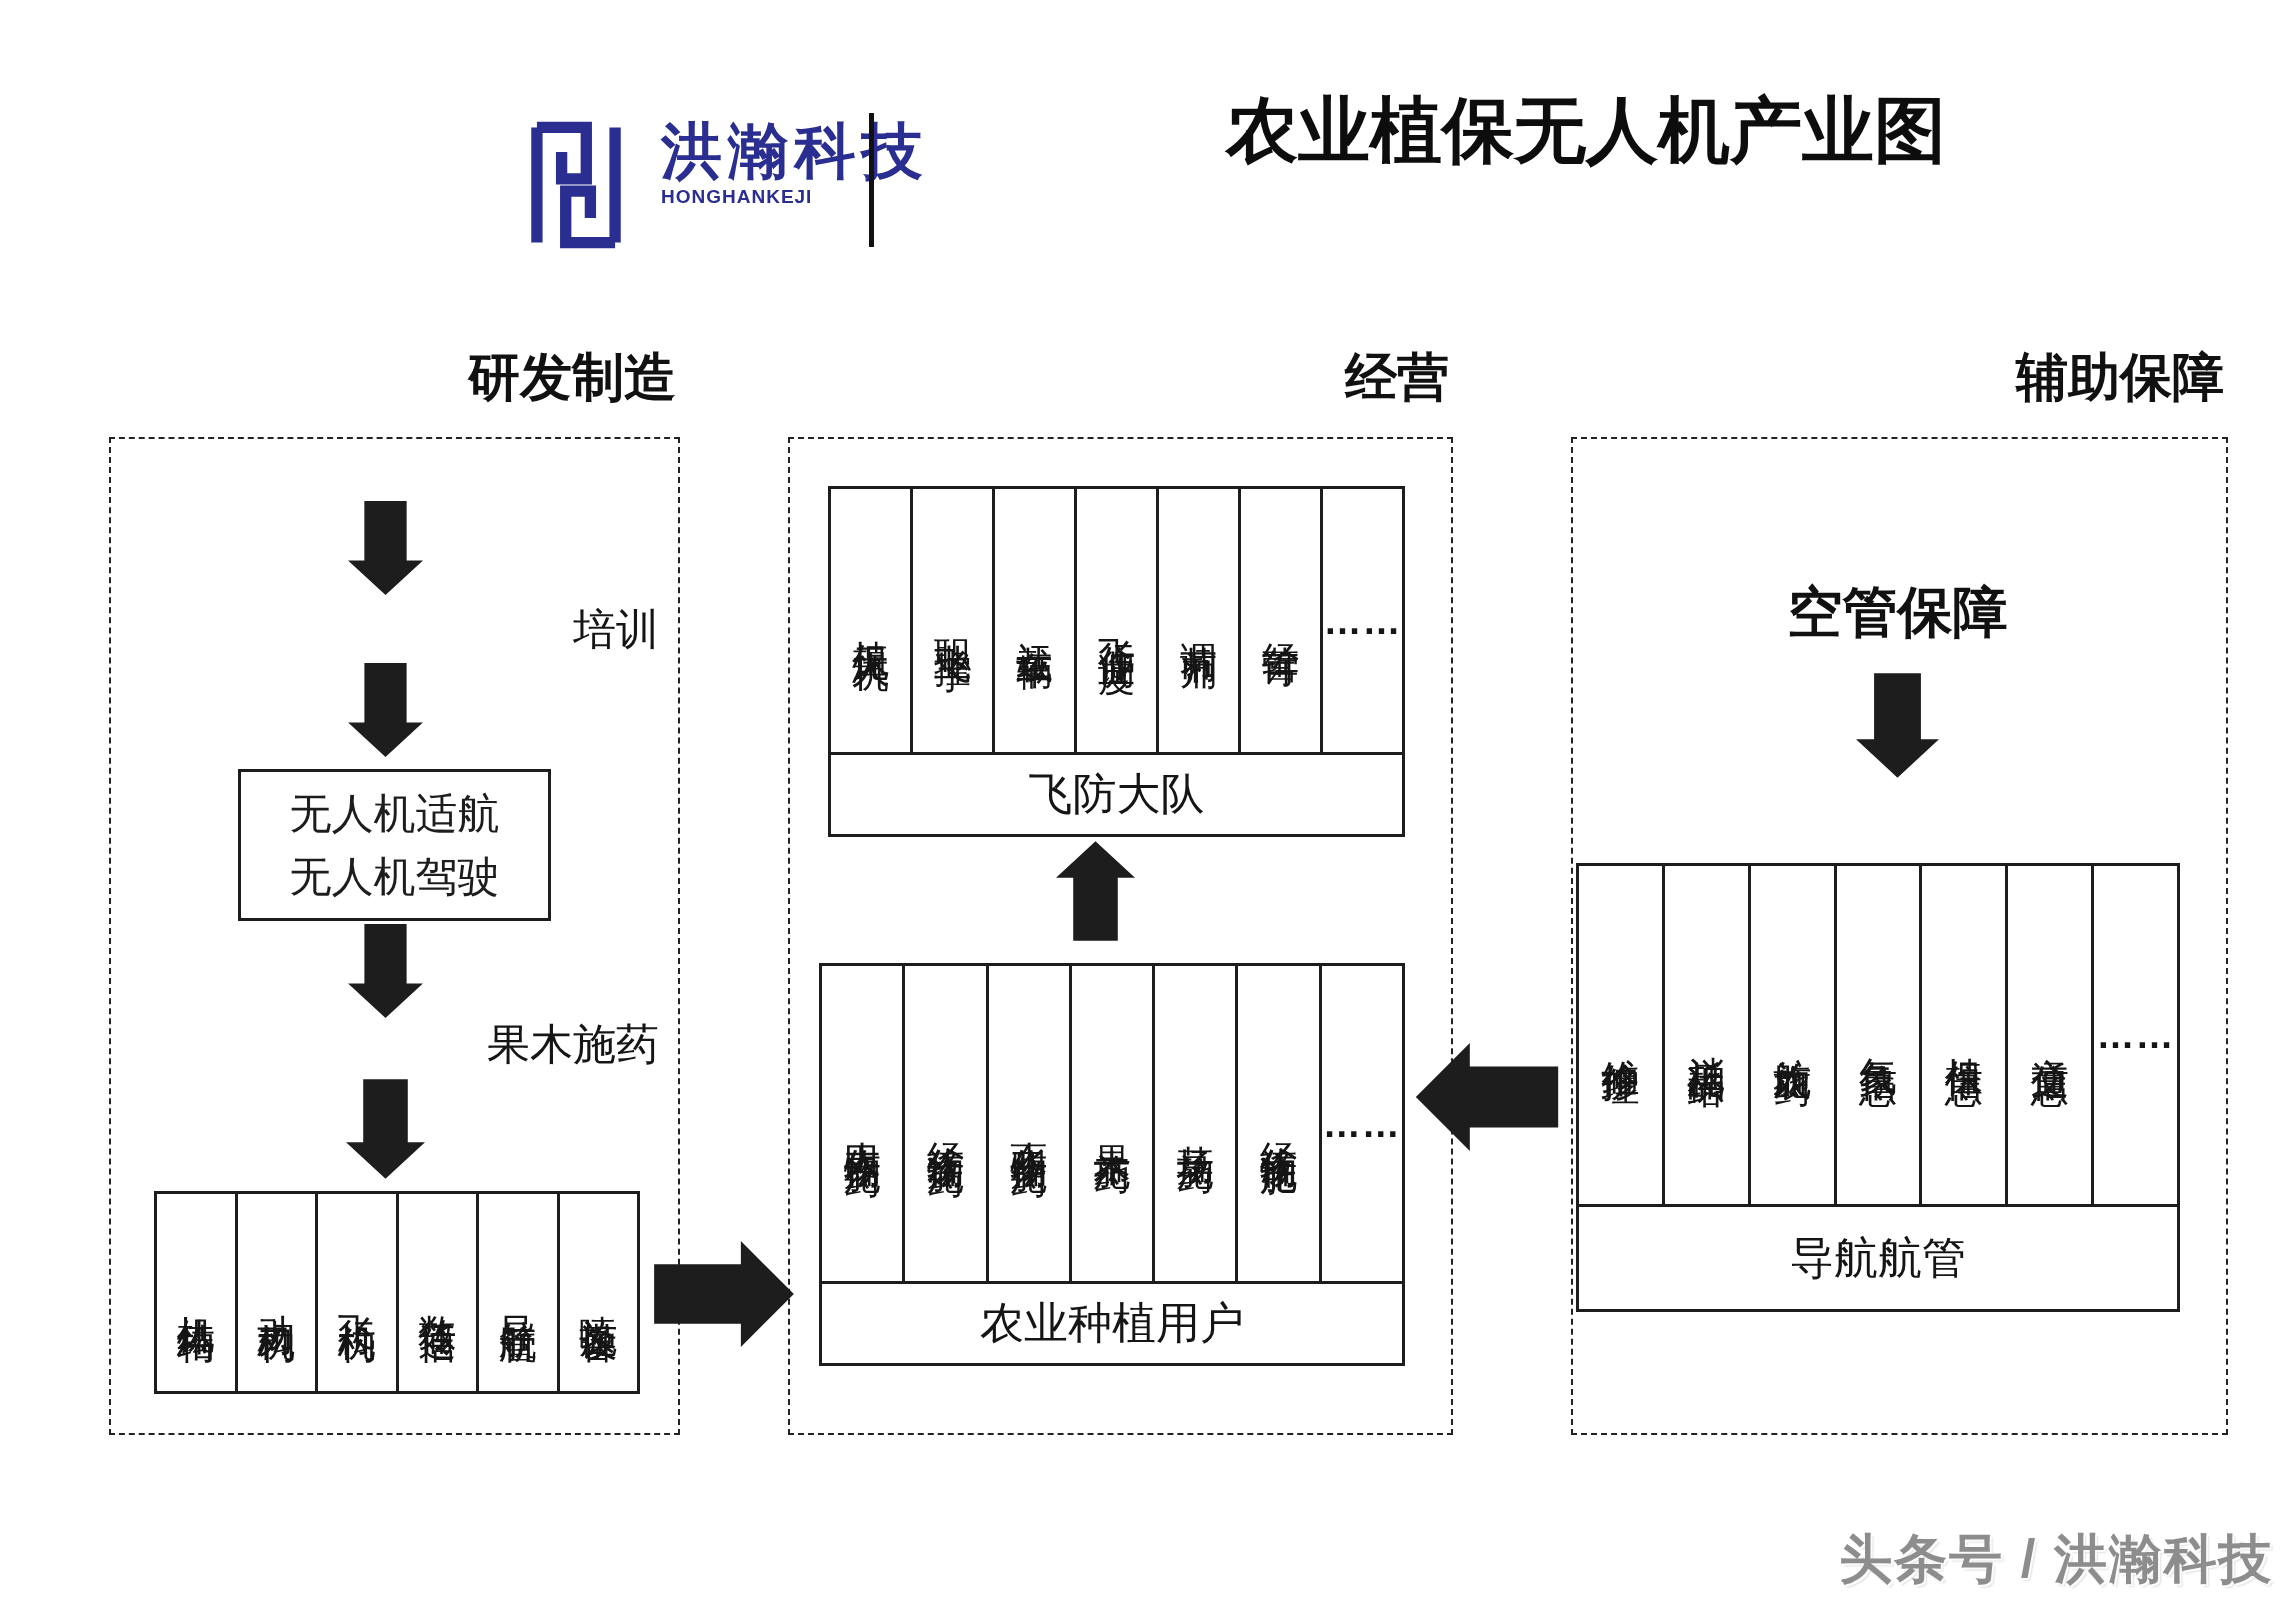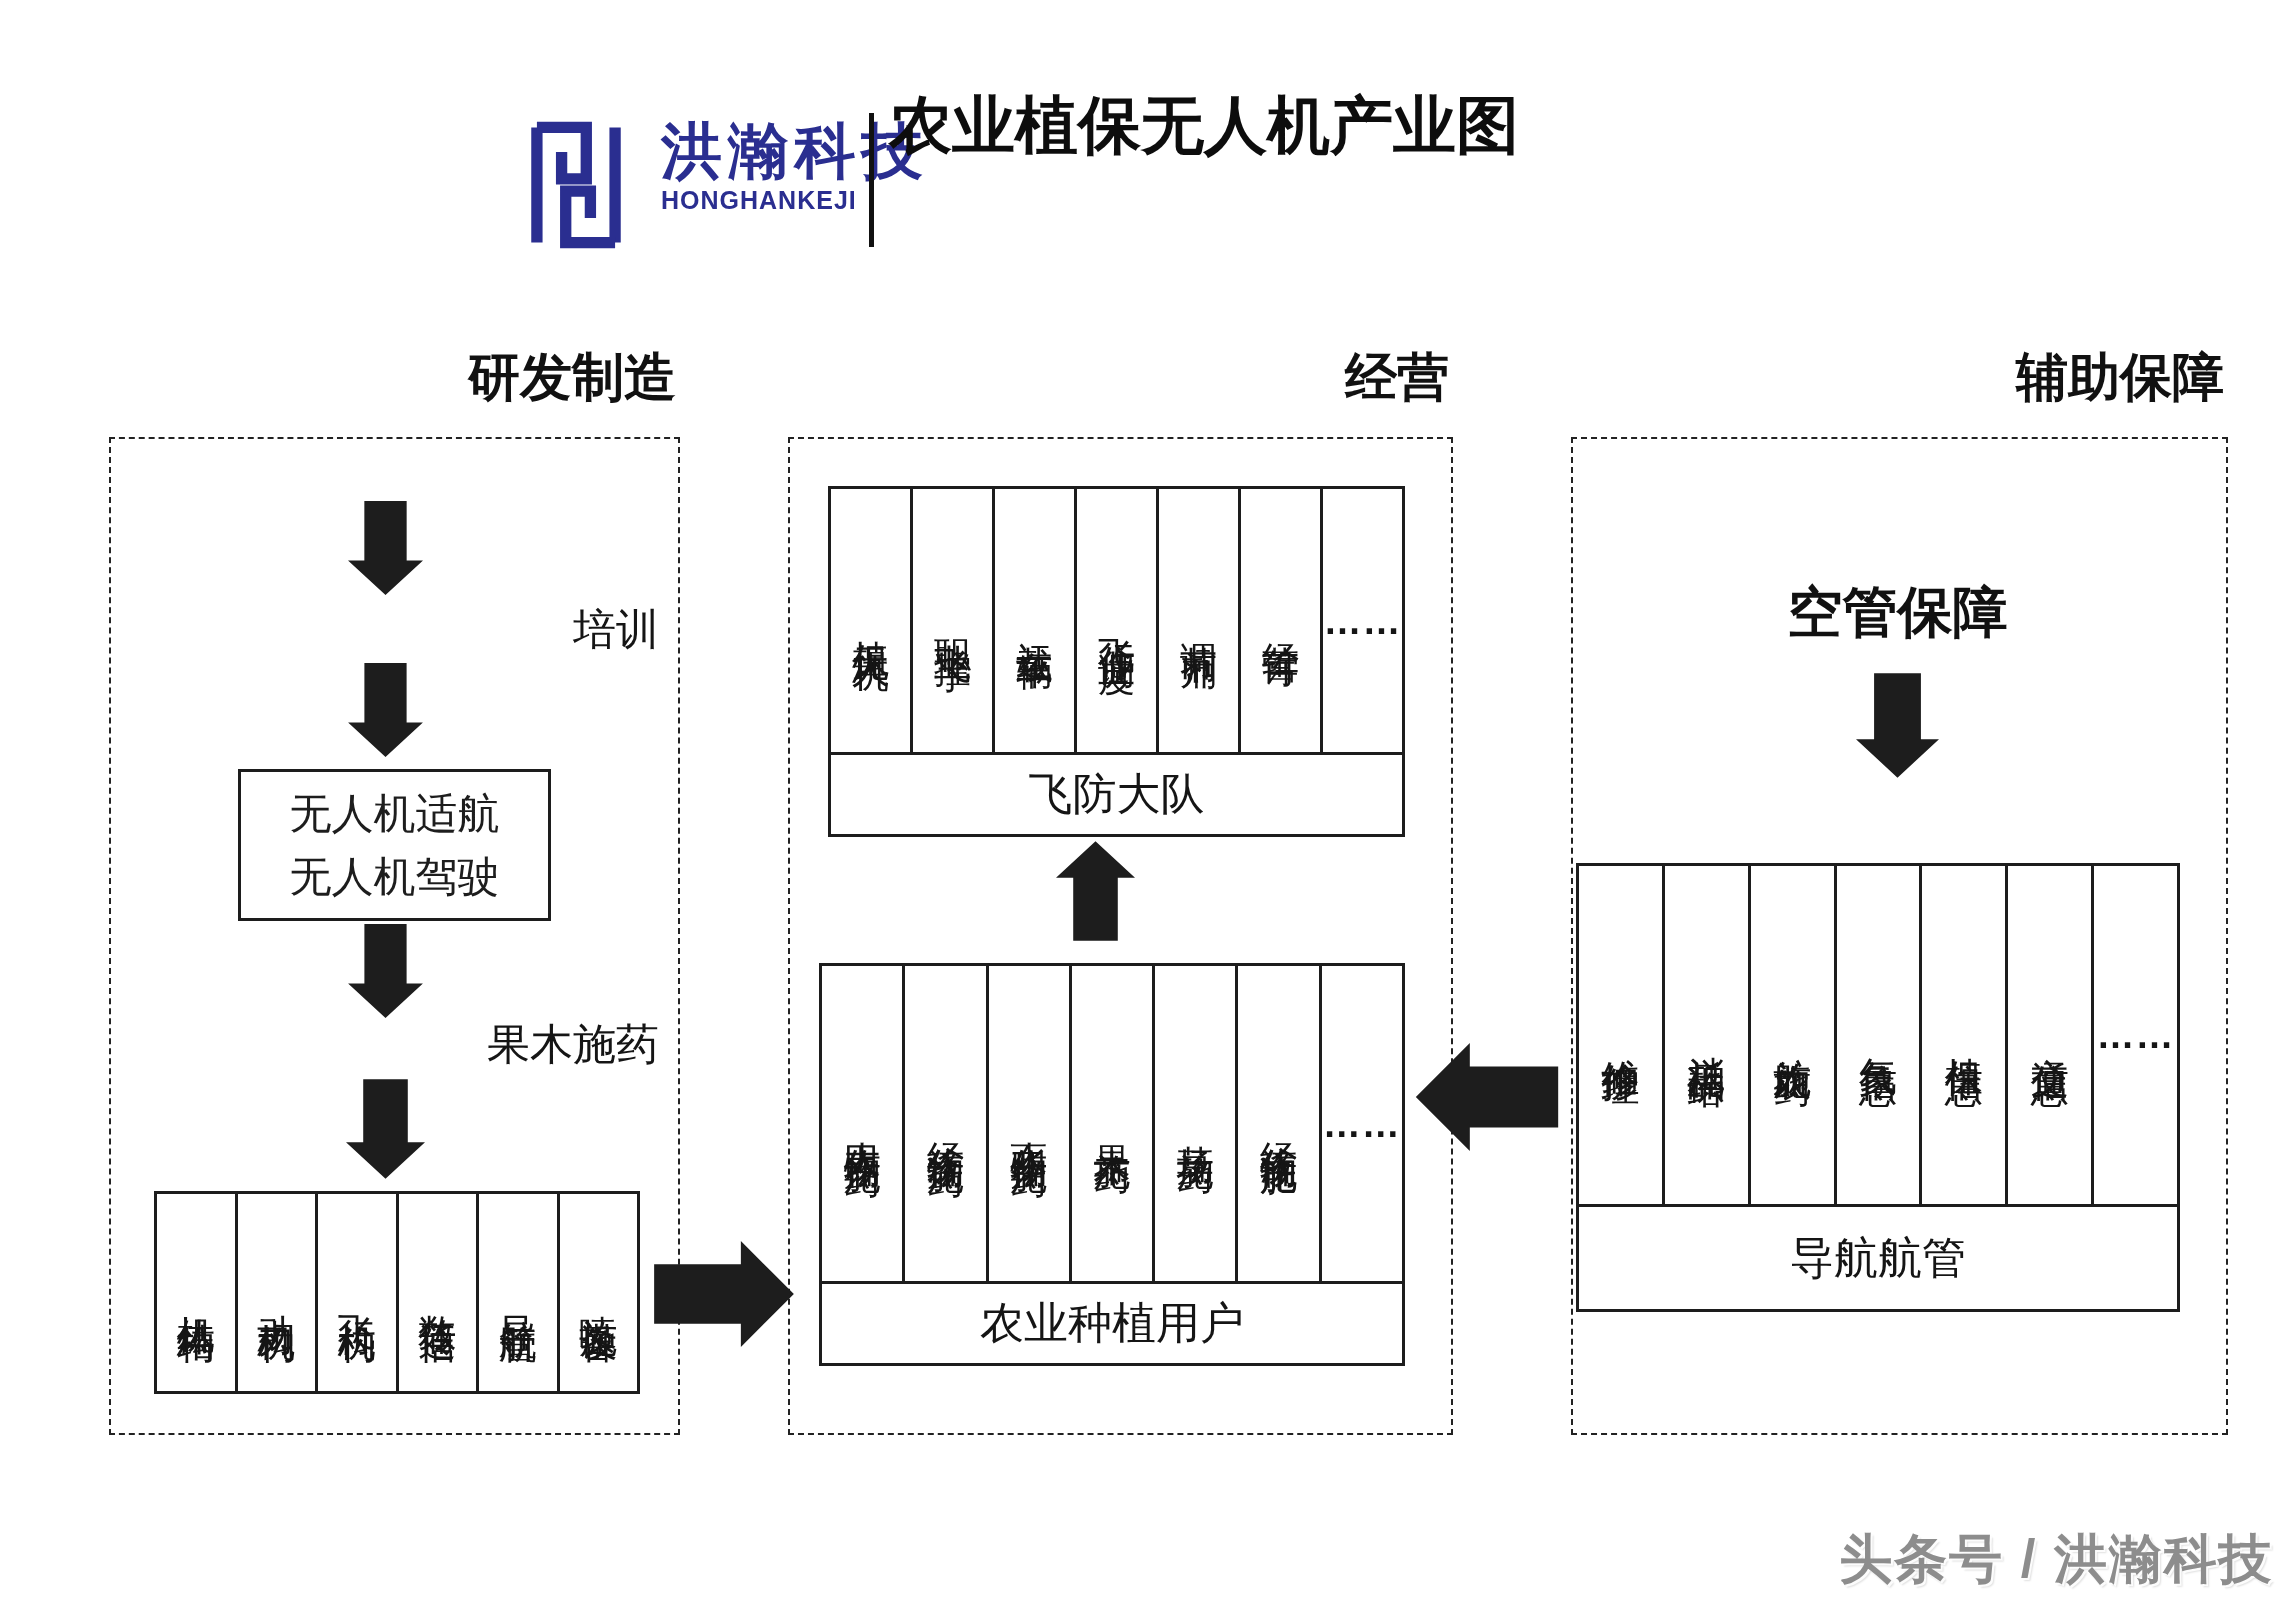--- a/index.html
+++ b/index.html
@@ -7,23 +7,23 @@
     position:relative; width:2285px; height:1615px; background:#ffffff;
     font-family:"Liberation Sans","DejaVu Sans",sans-serif; color:#1d1d1d;
     overflow:hidden;
   }
   .abs { position:absolute; }
 
   
   .logo-mark { left:504px; top:113px; width:144px; height:144px; }
   .logo-text { left:661px; top:121px; width:207px; text-align:left; }
   .logo-cn { font-size:61px; font-weight:700; color:#2a2e90; letter-spacing:5.8px; line-height:1.0; white-space:nowrap; }
-  .logo-en { font-size:25px; font-weight:700; color:#2a2e90; letter-spacing:1px; margin-top:3.8px; white-space:nowrap; }
+  .logo-en { font-size:19px; font-weight:700; color:#2a2e90; letter-spacing:1px; margin-top:3.8px; white-space:nowrap; }
   .divider { left:869px; top:113px; width:4.8px; height:134px; background:#111; }
-  .main-title { left:889px; top:83px; width:1057px; font-size:63px; font-weight:900; letter-spacing:0px; white-space:nowrap; color:#0d0d0d; }
+  .main-title { left:889px; top:83px; width:1057px; font-size:72px; font-weight:900; letter-spacing:0px; white-space:nowrap; color:#0d0d0d;text-align:right; }
 
   
   .col-title { top:344px; height:67px; font-size:52px; font-weight:700; text-align:right; line-height:67px; color:#111; }
   .ct-left   { left:109px;  width:567px; }
   .ct-mid    { left:788px;  width:661px; }
   .ct-right  { left:1571px; width:653px; }
 
   
   .dashed-box { border:2.9px dashed #222; background:transparent; }
   .db-left  { left:109px;  top:437px; width:567px; height:994px; }

